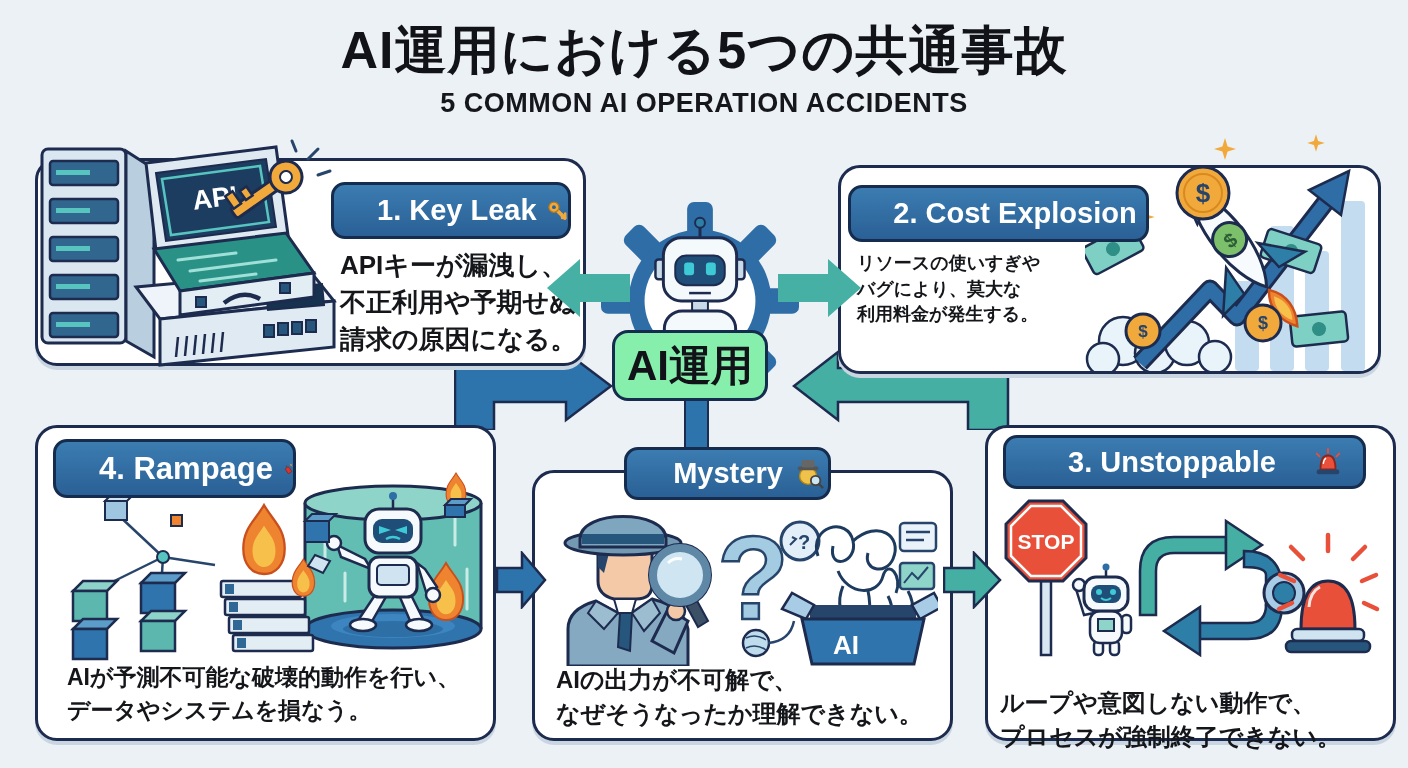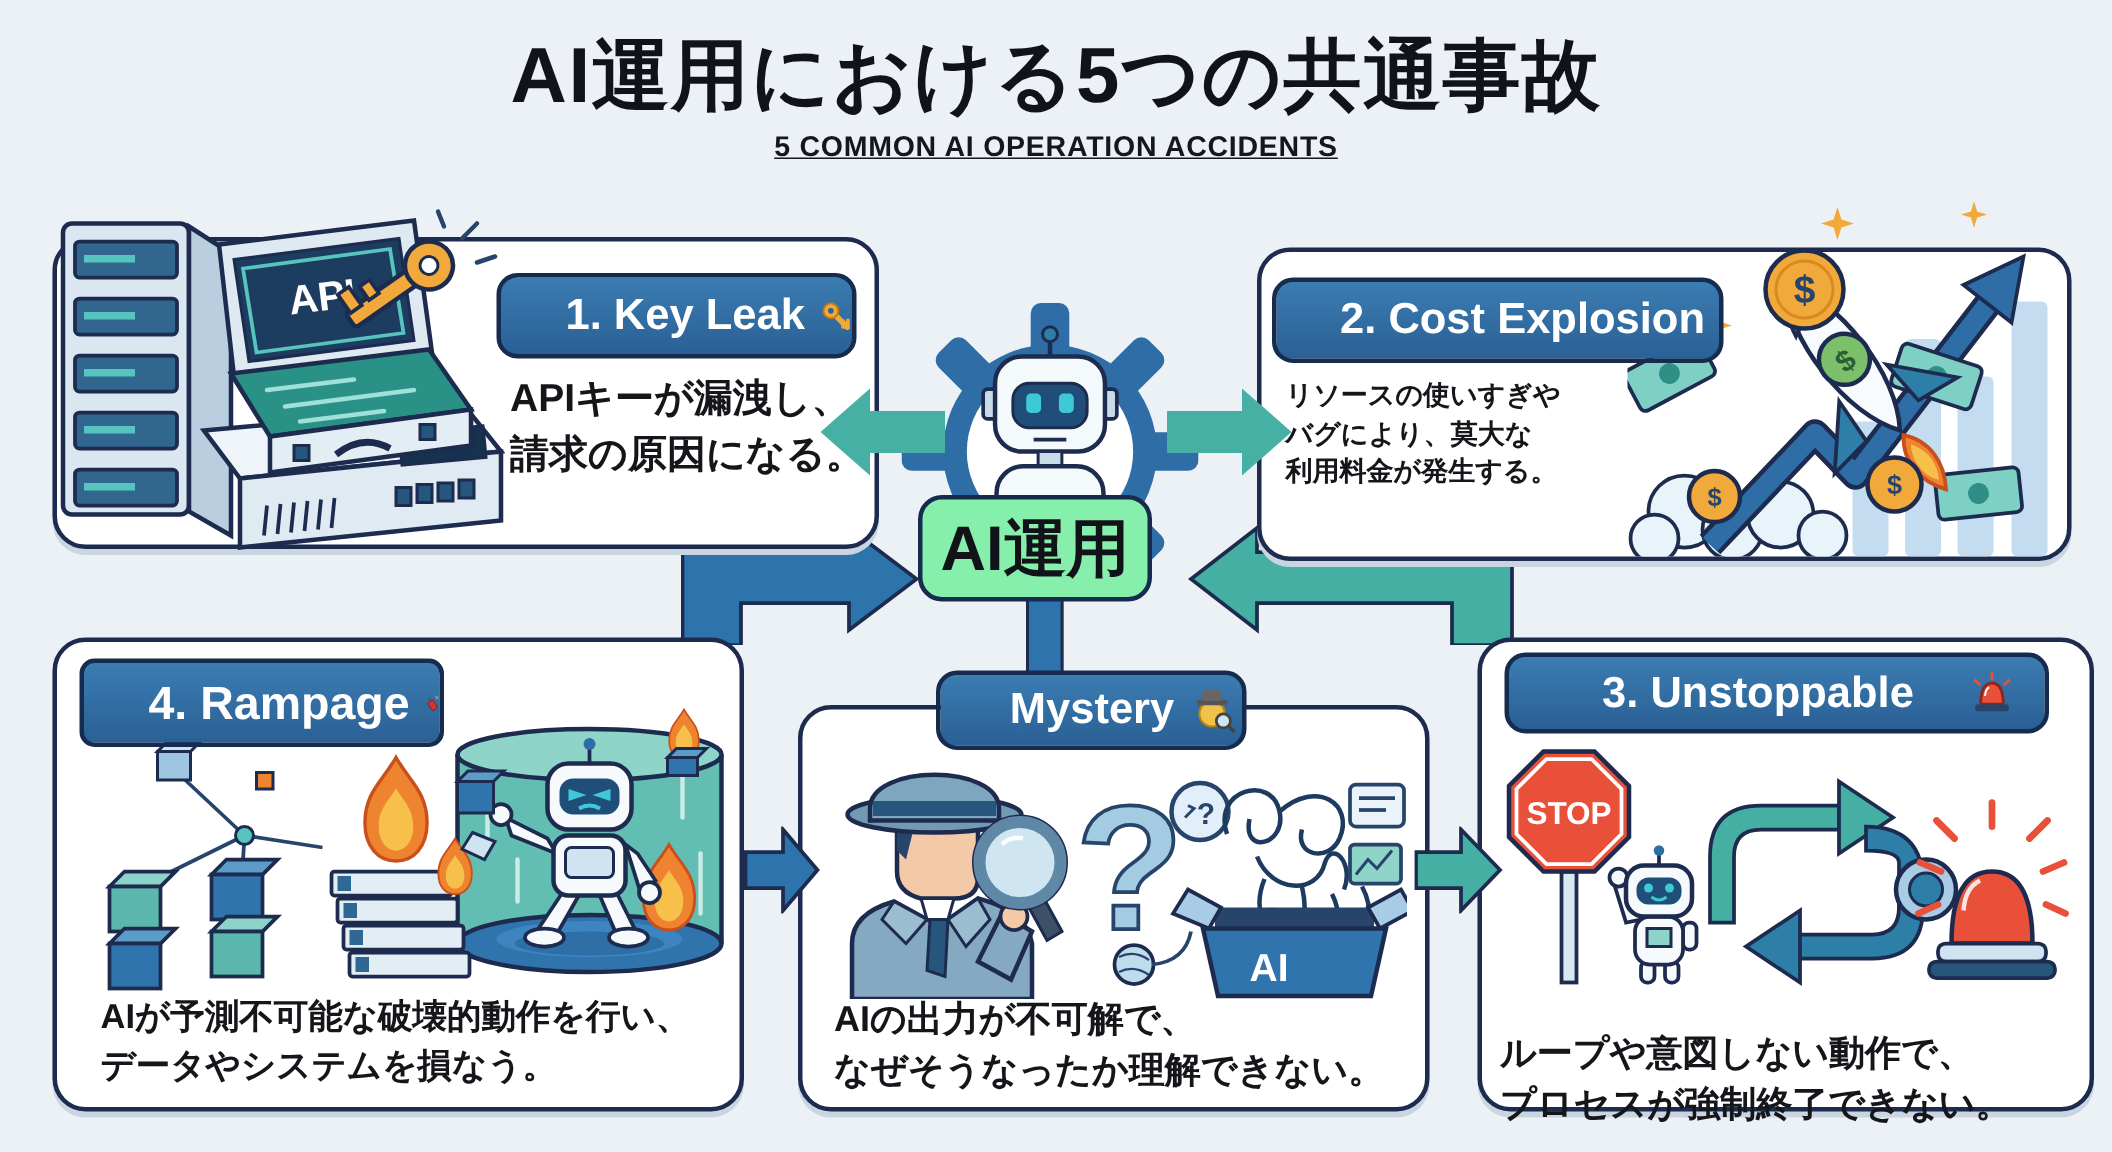--- a/index.html
+++ b/index.html
@@ -1,22 +1,22 @@
 <!DOCTYPE html>
 <html><head>
 <meta charset="utf-8">
 <style>
   html,body{margin:0;padding:0;background:#dfe6ee;}
   .stage{position:relative;width:1408px;height:768px;background:#ecf1f6;overflow:hidden;
          font-family:"Liberation Sans","DejaVu Sans",sans-serif;color:#14161a;}
   text{font-family:"Liberation Sans","DejaVu Sans",sans-serif;}
   .title{position:absolute;left:0;right:0;top:16px;text-align:center;font-size:52px;
          font-weight:900;letter-spacing:1px;color:#121318;}
-  .subtitle{position:absolute;left:0;right:0;top:88px;text-align:center;font-size:19px;
-         font-weight:800;letter-spacing:.5px;color:#15171c;text-decoration:underline;}
+  .subtitle{position:absolute;left:0;right:0;top:88px;text-align:center;font-size:27px;
+         font-weight:800;letter-spacing:.5px;color:#15171c;}
   .card{position:absolute;background:#ffffff;border:3.5px solid #1d2b4f;border-radius:22px;
         box-shadow:0 4px 0 #c9d6e2;z-index:2;}
   .pill{position:absolute;display:flex;align-items:center;justify-content:center;gap:10px;
         background:linear-gradient(180deg,#3b7cb1 0%,#2a6095 100%);
         border:3px solid #152c4e;border-radius:14px;color:#ffffff;font-weight:800;
         box-sizing:border-box;z-index:3;white-space:nowrap;padding-left:43px;}
   .desc{position:absolute;font-weight:700;line-height:1.42;z-index:3;}
   .desc div{white-space:nowrap;}
   .illus{position:absolute;z-index:2;}
   .hub-pill{position:absolute;left:612px;top:330px;width:156px;height:71px;z-index:5;
@@ -159,20 +159,21 @@
       <span>1. Key Leak</span>
       <svg width="32" height="32" viewBox="0 0 34 34">
         <path d="M15,15 L28,28" stroke="#f2a93b" stroke-width="6" stroke-linecap="round"></path>
         <path d="M24,28 L24,22 M29,29 L29,21" stroke="#f2a93b" stroke-width="4" stroke-linecap="round"></path>
         <circle cx="11" cy="11" r="8" fill="#f2a93b" stroke="#b87b14" stroke-width="2"></circle>
         <circle cx="11" cy="11" r="3" fill="#2a6398"></circle>
       </svg>
     </div>
     <div class="desc" style="left:302px;top:86px;font-size:26px;">
       <div>APIキーが漏洩し、</div>
+      <div>不正利用や予期せぬ</div>
       <div>請求の原因になる。</div>
     </div>
   </section>
 
   <section class="card" style="left:838px;top:165px;width:537px;height:203px;">
     <svg class="illus" style="left:244px;top:-37px;" width="300" height="240">
       <g fill="#c3dcef">
         <rect x="150" y="150" width="24" height="90" rx="4"></rect>
           <rect x="185" y="95" width="24" height="145" rx="4"></rect>
         <rect x="220" y="120" width="24" height="120" rx="4"></rect>
@@ -335,21 +336,21 @@
       <rect x="316" y="86" width="48" height="40" rx="10" fill="#f6fafc" stroke="#1d2b4f" stroke-width="3"></rect>
       <rect x="324" y="94" width="32" height="20" rx="4" fill="#cfe3f0" stroke="#1d2b4f" stroke-width="2"></rect>
       <line x1="340" y1="38" x2="340" y2="28" stroke="#1d2b4f" stroke-width="2.5"></line>
       <circle cx="340" cy="25" r="4" fill="#2e6da6"></circle>
       <rect x="312" y="38" width="56" height="44" rx="14" fill="#f6fafc" stroke="#1d2b4f" stroke-width="3"></rect>
       <rect x="320" y="48" width="40" height="24" rx="9" fill="#1f4e79"></rect>
       <polygon points="326,55 338,59 326,63" fill="#3ec9d6"></polygon>
       <polygon points="354,55 342,59 354,63" fill="#3ec9d6"></polygon>
       <path d="M333,68 Q340,64 347,68" fill="none" stroke="#3ec9d6" stroke-width="2.5"></path>
     </svg>
-    <div class="pill" style="left:15px;top:11px;width:243px;height:59px;font-size:31px;border-radius:10px;">
+    <div class="pill" style="left:15px;top:11px;width:243px;height:59px;font-size:31px;">
       <span>4. Rampage</span>
       <svg width="32" height="32" viewBox="0 0 34 34">
         <g transform="rotate(-35 17 19)">
           <rect x="10" y="11" width="14" height="21" rx="3" fill="#d8342c" stroke="#7e1d18" stroke-width="2"></rect>
           <path d="M17,11 Q17,3 23,5" fill="none" stroke="#444" stroke-width="2"></path>
         </g>
         <g stroke="#f2a93b" stroke-width="2" stroke-linecap="round">
           <line x1="27" y1="4" x2="31" y2="1"></line>
             <line x1="27" y1="4" x2="31" y2="7"></line>
             <line x1="27" y1="4" x2="25" y2="0"></line>

